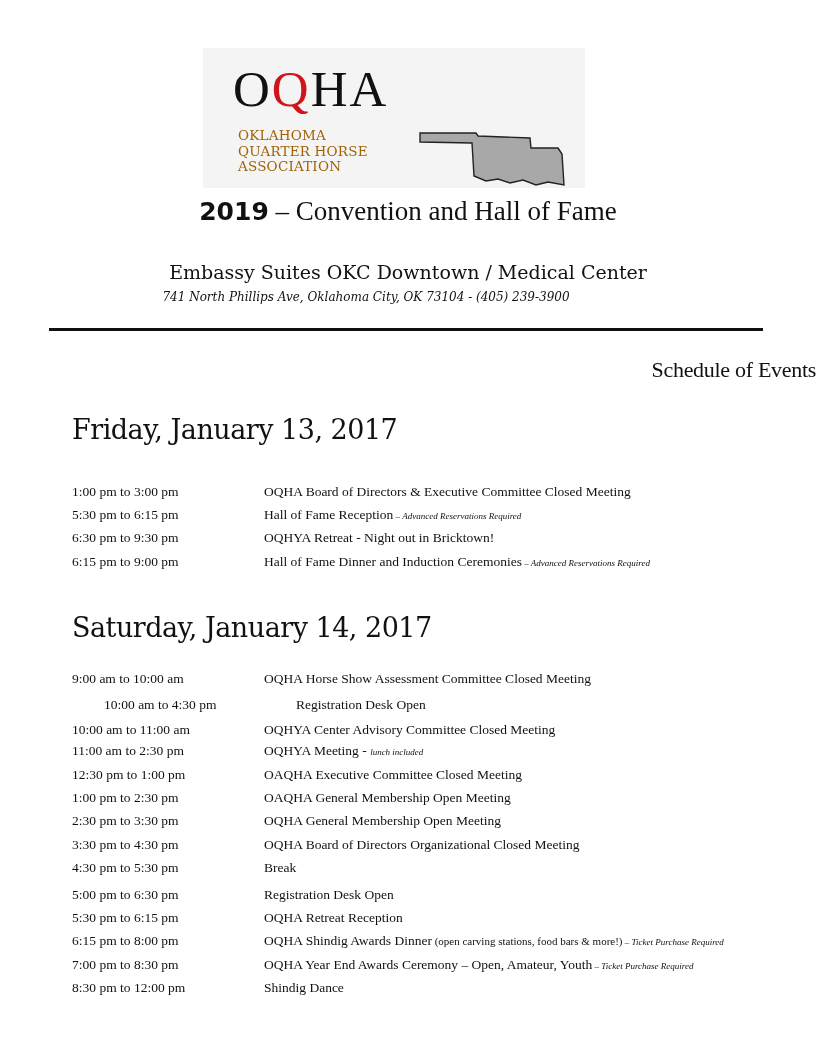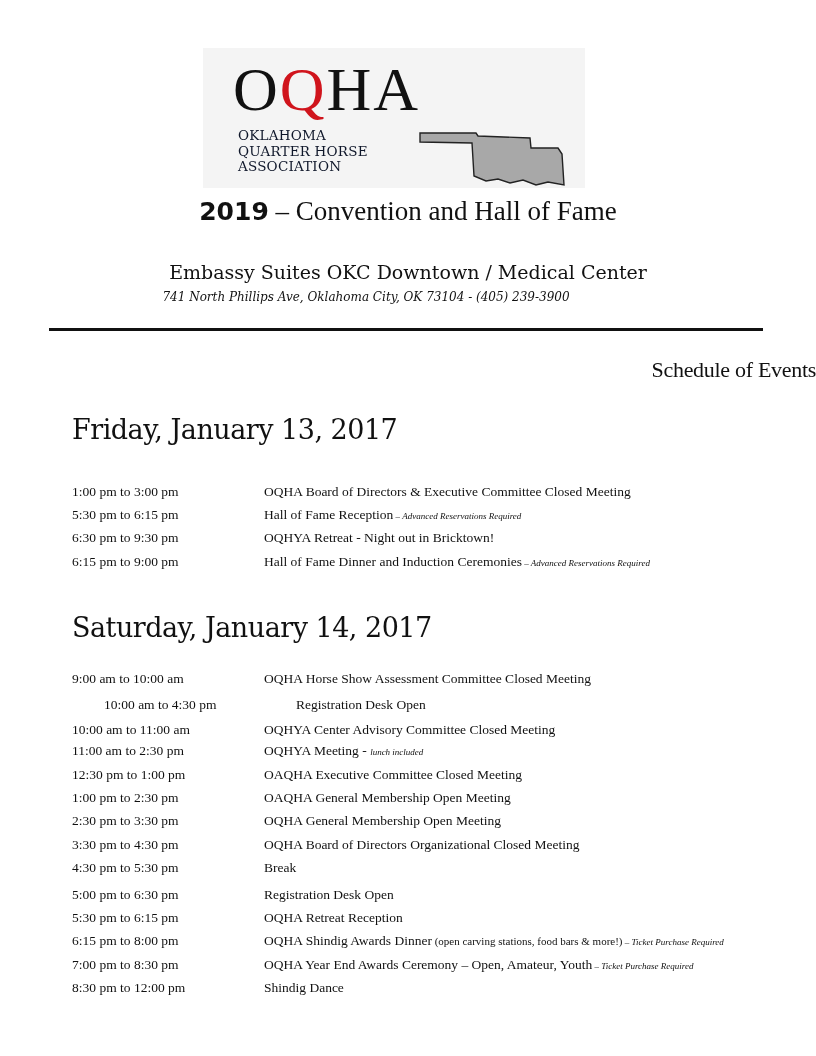--- a/index.html
+++ b/index.html
@@ -1,23 +1,23 @@
 <!DOCTYPE html>
 <html><head>
   <meta charset="utf-8">
   <style>
     html, body { margin: 0; padding: 0; background: #ffffff; }
     body { width: 816px; height: 1056px; position: relative; overflow: hidden; color: #111; font-family: "Liberation Serif", serif; }
     .abs { position: absolute; }
 
     
     .logo { left: 203px; top: 48px; width: 382px; height: 140px; background: #f4f4f4; }
-    .logo-letters { position: absolute; left: 30px; top: 4px; font-family: "Liberation Serif", serif; font-size: 62px; line-height: 74px; letter-spacing: 2px; color: #111; }
+    .logo-letters { position: absolute; left: 30px; top: 4px; font-family: "Liberation Serif", serif; font-size: 51px; line-height: 74px; letter-spacing: 2px; color: #111; }
     .logo-letters .q { color: #d0141c; }
-    .logo-sub { position: absolute; left: 35px; top: 80px; font-family: "DejaVu Serif", serif; font-size: 13.5px; line-height: 15.5px; color: #0f172a; letter-spacing: 0.2px; }
+    .logo-sub { position: absolute; left: 35px; top: 80px; font-family: "DejaVu Serif", serif; font-size: 13.5px; line-height: 15.5px; color: #a16207; letter-spacing: 0.2px; }
     .logo-ok { position: absolute; left: 215px; top: 82px; width: 150px; height: 58px; }
 
     
     .title { left: 0; width: 816px; top: 193px; text-align: center; font-size: 27px; line-height: 36px; }
     .title .yr { font-family: "DejaVu Sans", sans-serif; font-weight: bold; font-size: 25px; }
     .venue { left: 0; width: 816px; top: 259px; text-align: center; font-family: "DejaVu Serif", serif; font-size: 19px; line-height: 26px; }
     .addr { left: 0; width: 732px; top: 288px; text-align: center; font-family: "DejaVu Serif", serif; font-style: italic; font-size: 12px; line-height: 18px; }
     .rule { left: 49px; top: 328px; width: 714px; height: 3px; background: #111; }
     .sched { left: 0; width: 816px; top: 350px; text-align: right; font-size: 22px; line-height: 40px; letter-spacing: -0.3px; }
 

